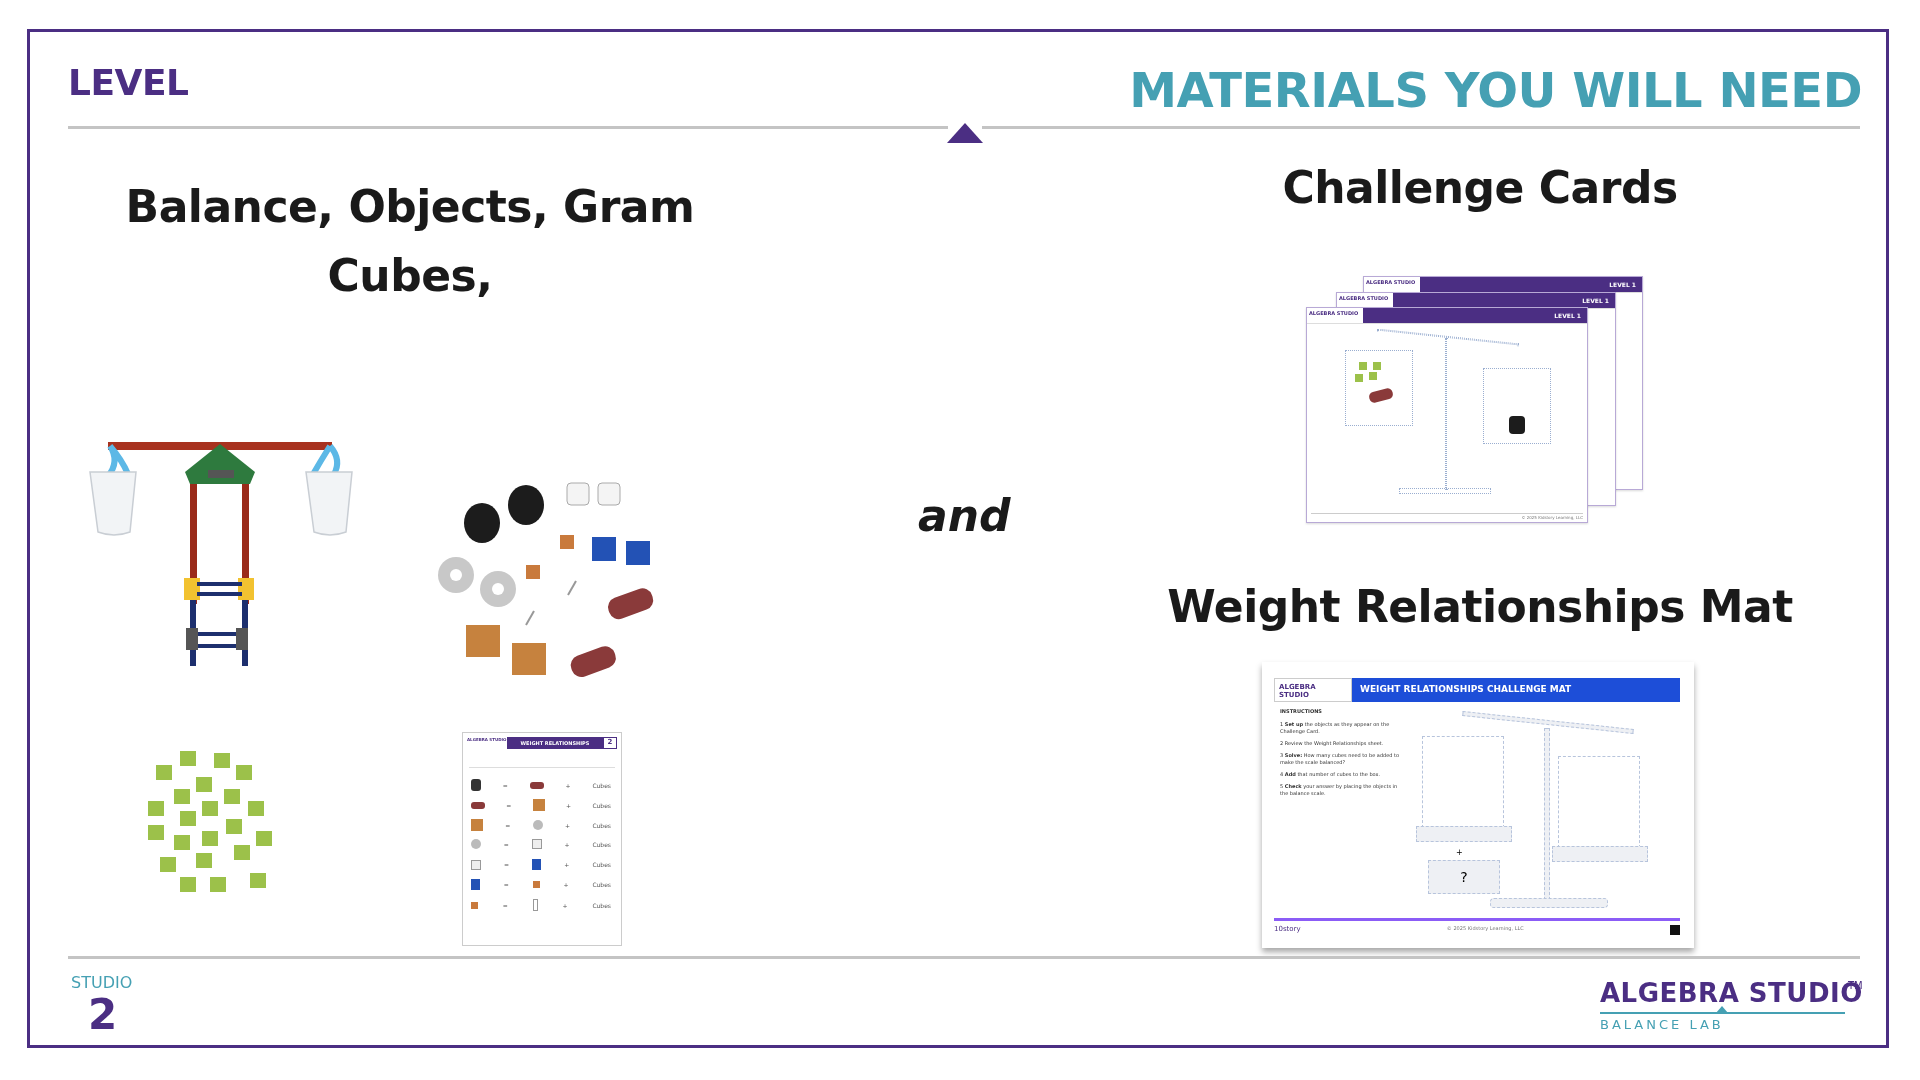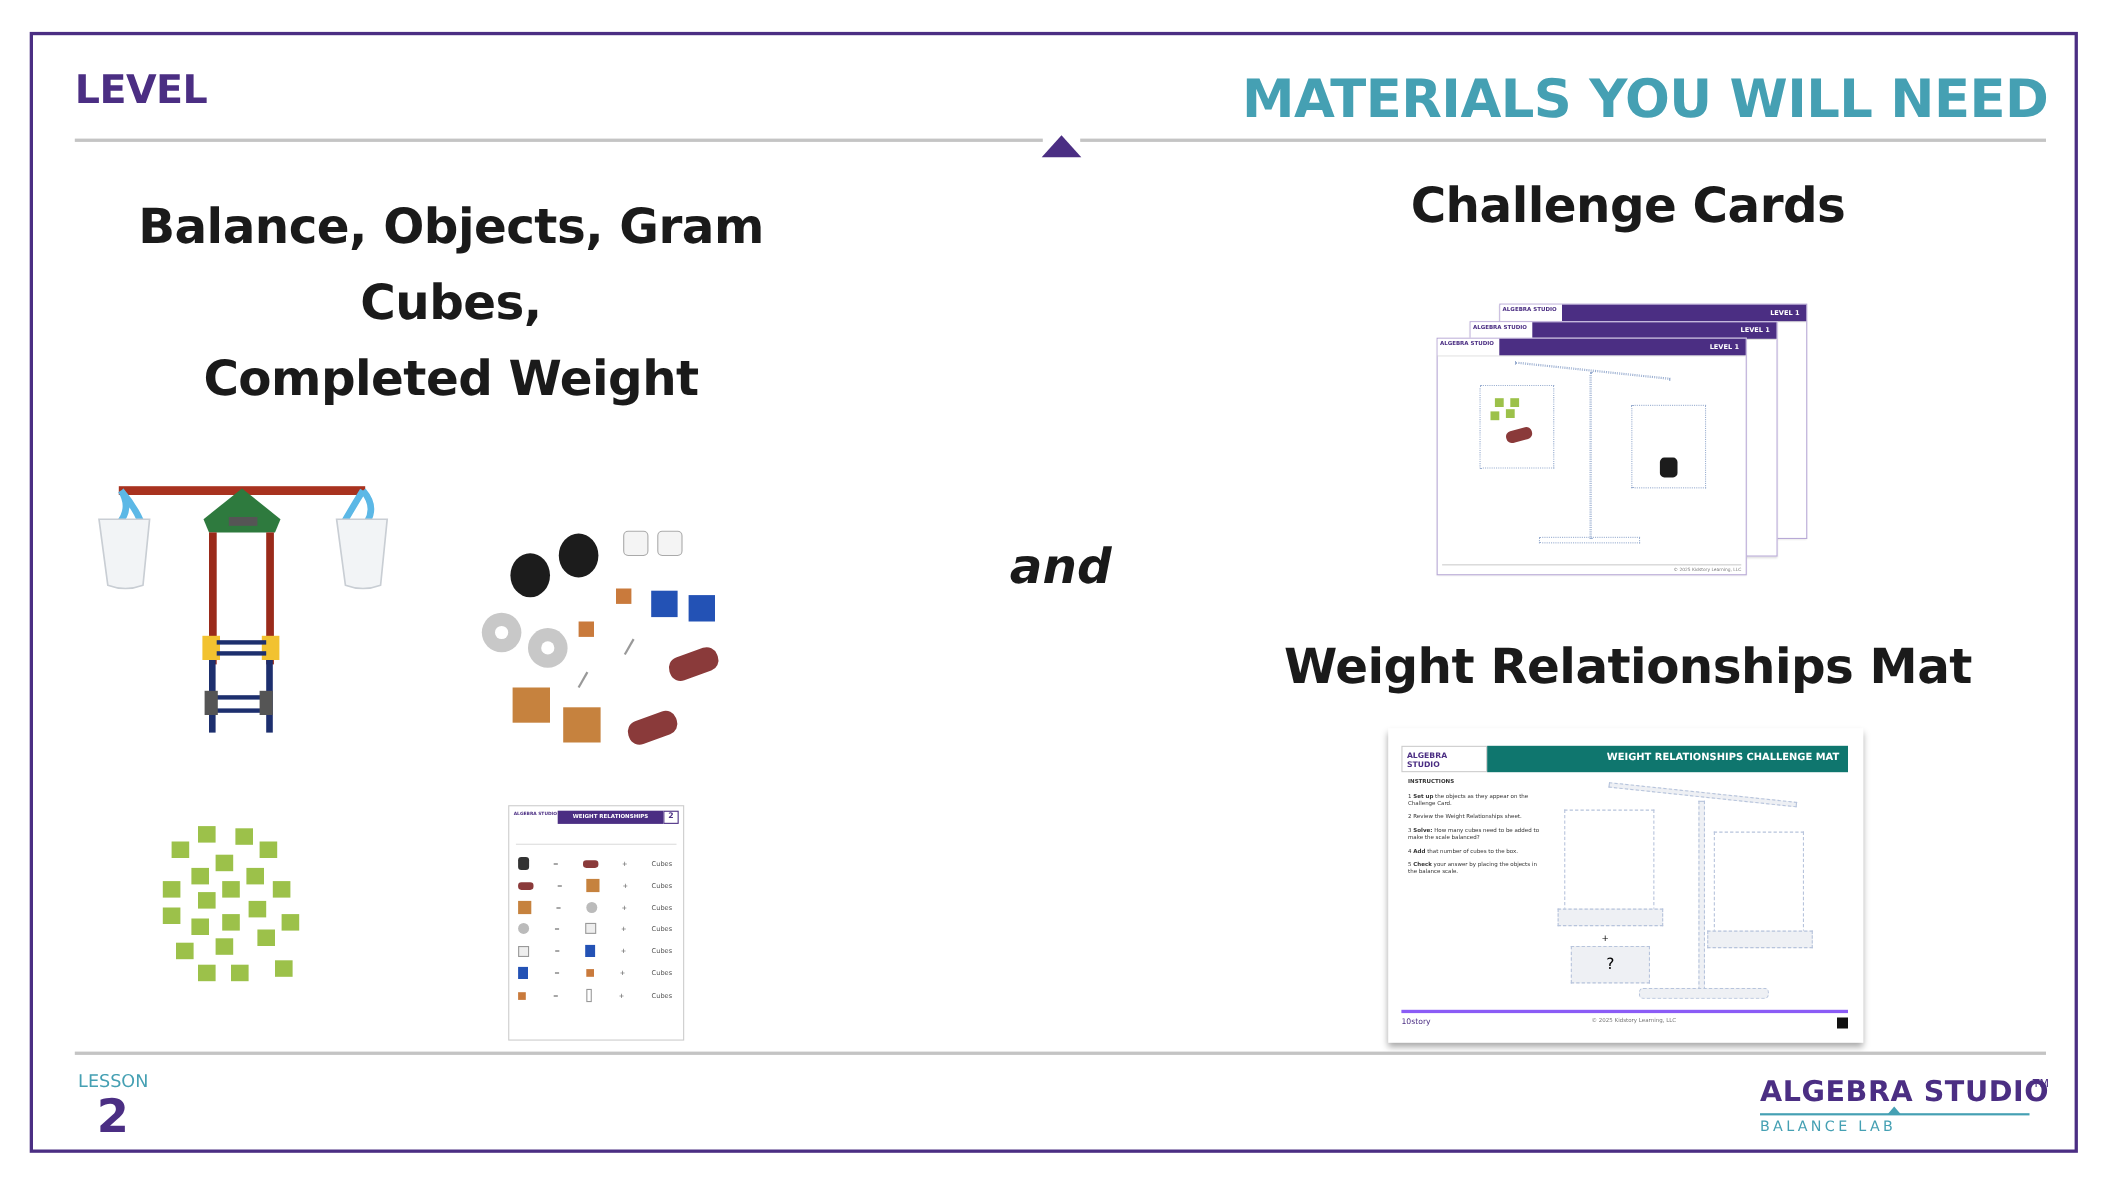--- a/index.html
+++ b/index.html
@@ -21,21 +21,21 @@
   .logo-sub{left:1600px;top:1017px;width:245px;text-align:left;font-size:13px;letter-spacing:3px;color:#45a0b3;}
   
   .card{position:absolute;background:#fff;border:1px solid #b8a9d6;box-shadow:0 1px 2px rgba(0,0,0,0.15);}
   .card-head{height:15px;display:flex;border-bottom:1px solid #ddd;}
   .card-logo{width:56px;background:#fff;font-size:5px;color:#4b2e83;font-weight:bold;padding:2px;box-sizing:border-box;}
   .card-bar{flex:1;background:#4b2e83;color:#fff;font-size:6px;font-weight:bold;text-align:right;padding:4px 6px;box-sizing:border-box;}
   .dotted{position:absolute;border:1.5px dotted #9aaed0;}
   .mat{position:absolute;left:1262px;top:662px;width:432px;height:286px;background:#fff;box-shadow:0 4px 6px rgba(0,0,0,0.35);}
   .mat-head{position:absolute;left:12px;top:16px;width:406px;height:24px;display:flex;}
   .mat-logo{width:78px;font-size:7px;color:#4b2e83;font-weight:bold;padding:4px;box-sizing:border-box;border:1px solid #ccc;}
-  .mat-bar{flex:1;background:#0f766e;color:#fff;font-size:9px;font-weight:bold;text-align:right;padding:6px 8px;box-sizing:border-box;}
+  .mat-bar{flex:1;background:#1d4ed8;color:#fff;font-size:9px;font-weight:bold;padding:6px 8px;box-sizing:border-box;}
   .mat-instr{position:absolute;left:18px;top:46px;width:120px;font-size:5px;color:#333;line-height:7px;}
   .mat-instr b{font-weight:bold;}
   .gray-box{position:absolute;background:#eef0f4;border:1px dashed #b7c4dc;}
   .ws{position:absolute;left:462px;top:732px;width:158px;height:212px;background:#fff;border:1px solid #ccc;}
   .ws-row{position:absolute;left:8px;width:140px;display:flex;align-items:center;justify-content:space-between;font-size:6px;color:#555;}
   .obj{position:absolute;}
 </style>
 </head>
 <body>
 
@@ -43,21 +43,20 @@
 
 <div class="abs top-title">LEVEL</div>
 <div class="abs top-right">MATERIALS YOU WILL NEED</div>
 
 <div class="abs hline" style="left:68px;top:126px;width:880px;"></div>
 <div class="abs hline" style="left:982px;top:126px;width:878px;"></div>
 <div class="abs tri" style="left:947px;top:123px;"></div>
 
 <div class="abs heading" style="left:40px;top:172px;width:740px;">
   <div>Balance, Objects, Gram Cubes,</div>
-  <div>Completed Weight</div>
 </div>
 
 <div class="obj" style="left:80px;top:432px;width:280px;height:240px;">
   <svg width="280" height="240" viewBox="0 0 280 240">
     <rect x="28" y="10" width="224" height="8" fill="#a8321f"></rect>
     <path d="M30 14 Q40 30 28 44 M30 14 Q42 28 48 42" stroke="#5cb8e6" stroke-width="6" fill="none"></path>
     <path d="M250 14 Q240 30 232 44 M250 14 Q262 28 254 42" stroke="#5cb8e6" stroke-width="6" fill="none"></path>
     <path d="M10 40 L56 40 L50 100 Q34 106 18 100 Z" fill="#f2f4f6" stroke="#c9ced4" stroke-width="1.5"></path>
     <path d="M226 40 L272 40 L266 100 Q250 106 234 100 Z" fill="#f2f4f6" stroke="#c9ced4" stroke-width="1.5"></path>
     <path d="M105 40 L140 12 L175 40 L170 52 L110 52 Z" fill="#2e7a3e"></path>
@@ -247,20 +246,20 @@
   <div class="abs" style="left:194px;top:186px;font-size:8px;">+</div>
   <div class="gray-box" style="left:166px;top:198px;width:70px;height:32px;text-align:center;font-size:14px;line-height:32px;">?</div>
   <div class="abs" style="left:12px;top:256px;width:406px;border-top:3px solid #8b5cf6;font-size:5px;color:#777;padding-top:4px;text-align:center;">
     <span style="float:left;color:#4b2e83;font-size:7px;">10story</span>
     <span>© 2025 Kidstory Learning, LLC</span>
     <span style="float:right;width:10px;height:10px;background:#111;"></span>
   </div>
 </div>
 
 <div class="abs hline" style="left:68px;top:956px;width:1792px;"></div>
-<div class="abs lesson-label">LESSON</div>
+<div class="abs lesson-label">STUDIO</div>
 <div class="abs lesson-num">2</div>
 
 <div class="abs logo-main">ALGEBRA STUDIO</div>
 <div class="abs logo-tm">TM</div>
 <div class="abs logo-line"></div>
 <div class="abs logo-tri"></div>
 <div class="abs logo-sub">BALANCE LAB</div>
 
 </body></html>

